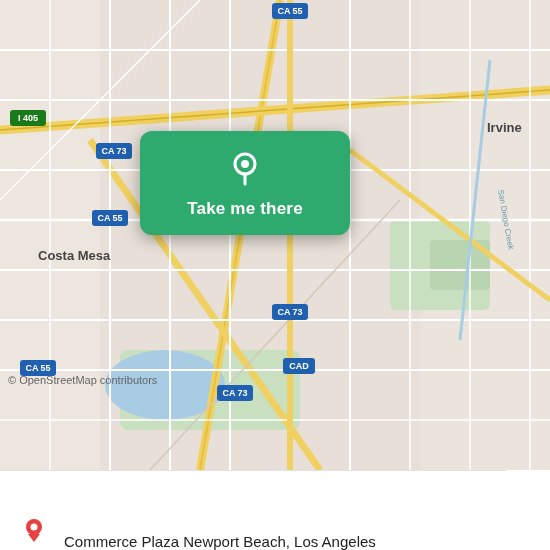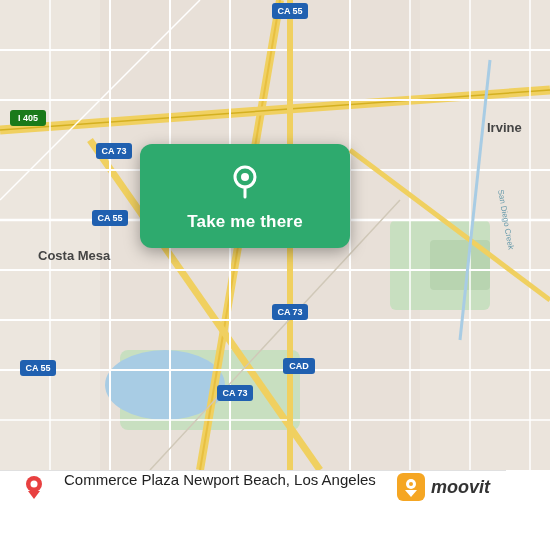--- a/index.html
+++ b/index.html
@@ -23,21 +23,21 @@
     
     .map-svg {
       position: absolute;
       top: 0; left: 0;
       width: 100%; height: 100%;
     }
 
     
     .popup-card {
       position: absolute;
-      top: 144px;
+      top: 131px;
       left: 140px;
       width: 210px;
       background-color: #2eaa6e;
       border-radius: 12px;
       display: flex;
       flex-direction: column;
       align-items: center;
       padding: 18px 20px 16px;
       box-shadow: 0 4px 16px rgba(0,0,0,0.35);
     }
@@ -56,21 +56,21 @@
       letter-spacing: 0.2px;
     }
 
     
     .bottom-bar {
       width: 506px;
       height: 80px;
       background: #ffffff;
       border-top: 1px solid #e0e0e0;
       display: flex;
-      align-items: flex-start;
+      align-items: flex-end;
       padding: 0 16px;
       gap: 12px;
     }
 
     .copyright-text {
       font-size: 11px;
       color: #666;
       position: absolute;
       bottom: 84px;
       left: 8px;
@@ -194,34 +194,26 @@
 
   <div class="popup-card">
     <svg class="popup-pin" viewBox="0 0 40 40">
       <circle cx="20" cy="15" r="10" fill="none" stroke="white" stroke-width="3"></circle>
       <circle cx="20" cy="15" r="4" fill="white"></circle>
       <line x1="20" y1="25" x2="20" y2="35" stroke="white" stroke-width="3" stroke-linecap="round"></line>
     </svg>
     <span class="popup-label">Take me there</span>
   </div>
 
+  <span class="copyright-text">© OpenStreetMap contributors</span>
 </div>
 
 <div class="bottom-bar">
 
   <svg class="place-icon" viewBox="0 0 36 36">
     <circle cx="18" cy="13" r="8" fill="#e84040"></circle>
     <circle cx="18" cy="13" r="3.5" fill="white"></circle>
     <polygon points="18,28 12,20 24,20" fill="#e84040"></polygon>
   </svg>
 
   <span class="place-name">Commerce Plaza Newport Beach, Los Angeles</span>
 
-  <div class="moovit-logo">
-    <svg class="moovit-pin" viewBox="0 0 32 32">
-      <rect x="2" y="2" width="28" height="28" rx="6" fill="#f5a623"></rect>
-      <circle cx="16" cy="13" r="5" fill="white"></circle>
-      <circle cx="16" cy="13" r="2" fill="#f5a623"></circle>
-      <polygon points="16,26 10,19 22,19" fill="white"></polygon>
-    </svg>
-    <span class="moovit-text">moovit</span>
-  </div>
 </div>
 
 </body></html>

